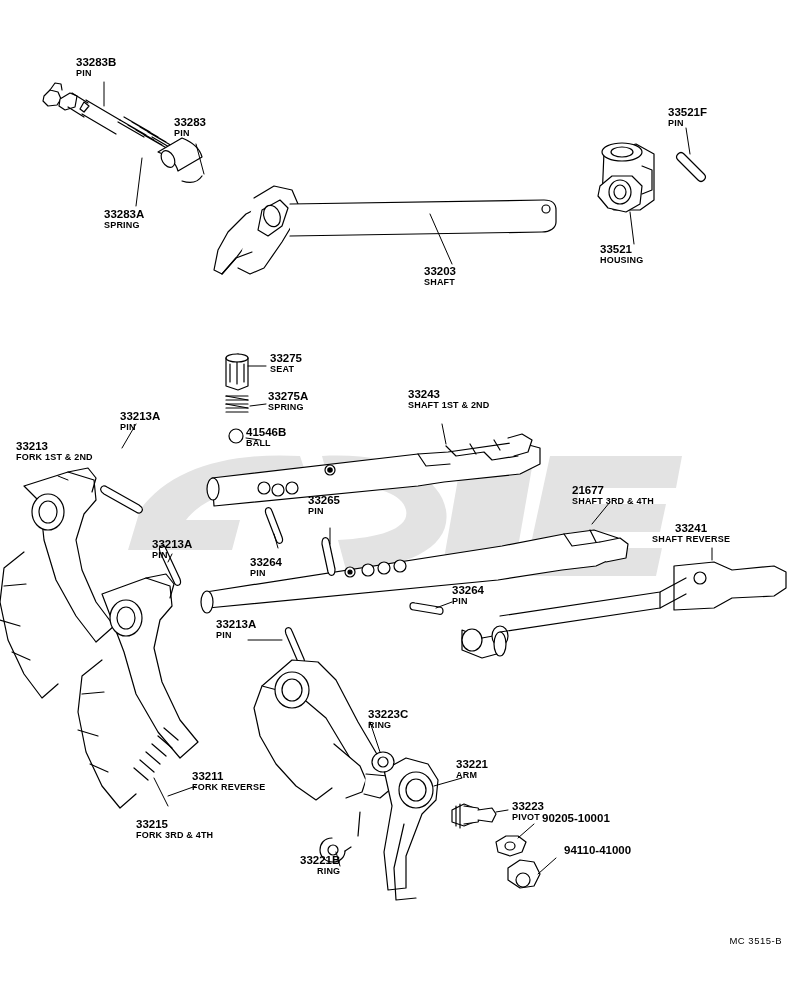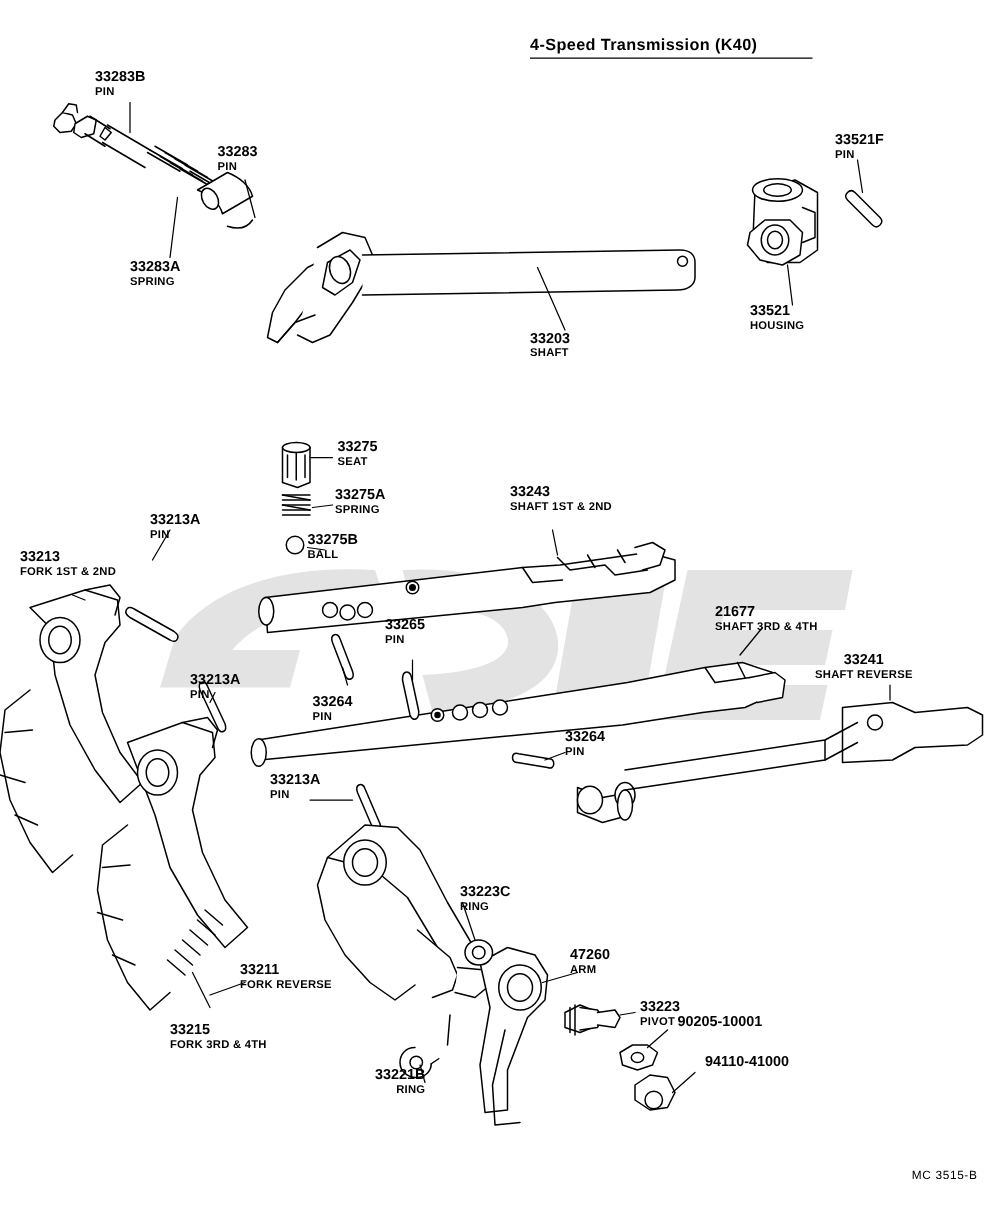--- a/index.html
+++ b/index.html
@@ -74,24 +74,20 @@
     width: 800px;
     height: 982px;
   }
   .art svg { display: block; }
 </style>
 </head>
 <body>
 
 <div id="page">
 
-  <div class="diagram-title">
-    <span>4-Speed Transmission (K40)</span>
-    <span class="rule"></span>
-  </div>
 
   <div class="watermark">
     <svg width="600" height="220" viewBox="0 0 600 220">
       <g fill="#e3e3e3">
         <path d="M30,120 C60,78 120,62 190,66 L200,96 C140,92 96,104 76,130 L130,130 L122,160 L18,160 Z"></path>
         <path d="M212,66 C284,62 330,86 336,120 C342,156 300,178 236,180 L228,150 C272,148 300,138 296,120 C292,102 262,94 220,96 Z"></path>
         <path d="M352,66 L424,66 L404,180 L332,180 Z"></path>
         <path d="M440,66 L572,66 L566,98 L470,98 L466,114 L556,114 L550,142 L460,142 L456,158 L552,158 L546,186 L414,186 Z"></path>
       </g>
     </svg>
@@ -342,21 +338,21 @@
     <span>33275</span>
     <span class="sub">SEAT</span>
   </div>
 
   <div class="callout" style="left:268px; top:390px;">
     <span>33275A</span>
     <span class="sub">SPRING</span>
   </div>
 
   <div class="callout" style="left:246px; top:426px;">
-    <span>33275B</span>
+    <span>41546B</span>
     <span class="sub">BALL</span>
   </div>
 
   <div class="callout" style="left:408px; top:388px;">
     <span>33243</span>
     <span class="sub">SHAFT 1ST &amp; 2ND</span>
   </div>
 
   <div class="callout" style="left:120px; top:410px;">
     <span>33213A</span>
@@ -402,21 +398,21 @@
     <span>33213A</span>
     <span class="sub">PIN</span>
   </div>
 
   <div class="callout" style="left:368px; top:708px;">
     <span>33223C</span>
     <span class="sub">RING</span>
   </div>
 
   <div class="callout" style="left:456px; top:758px;">
-    <span>47260</span>
+    <span>33221</span>
     <span class="sub">ARM</span>
   </div>
 
   <div class="callout" style="left:512px; top:800px;">
     <span>33223</span>
     <span class="sub">PIVOT</span>
   </div>
 
   <div class="callout" style="left:542px; top:812px;">
     <span>90205-10001</span>

